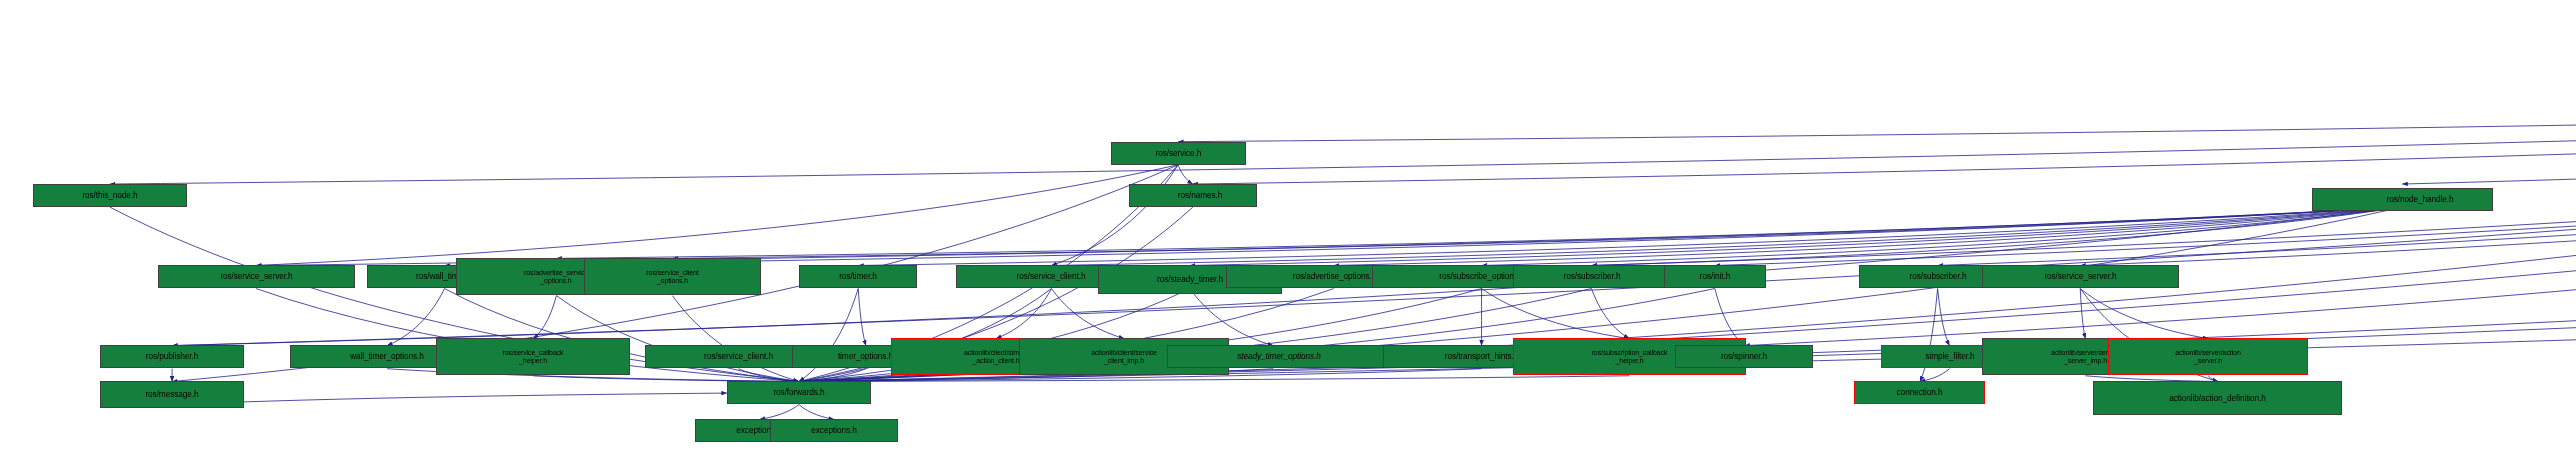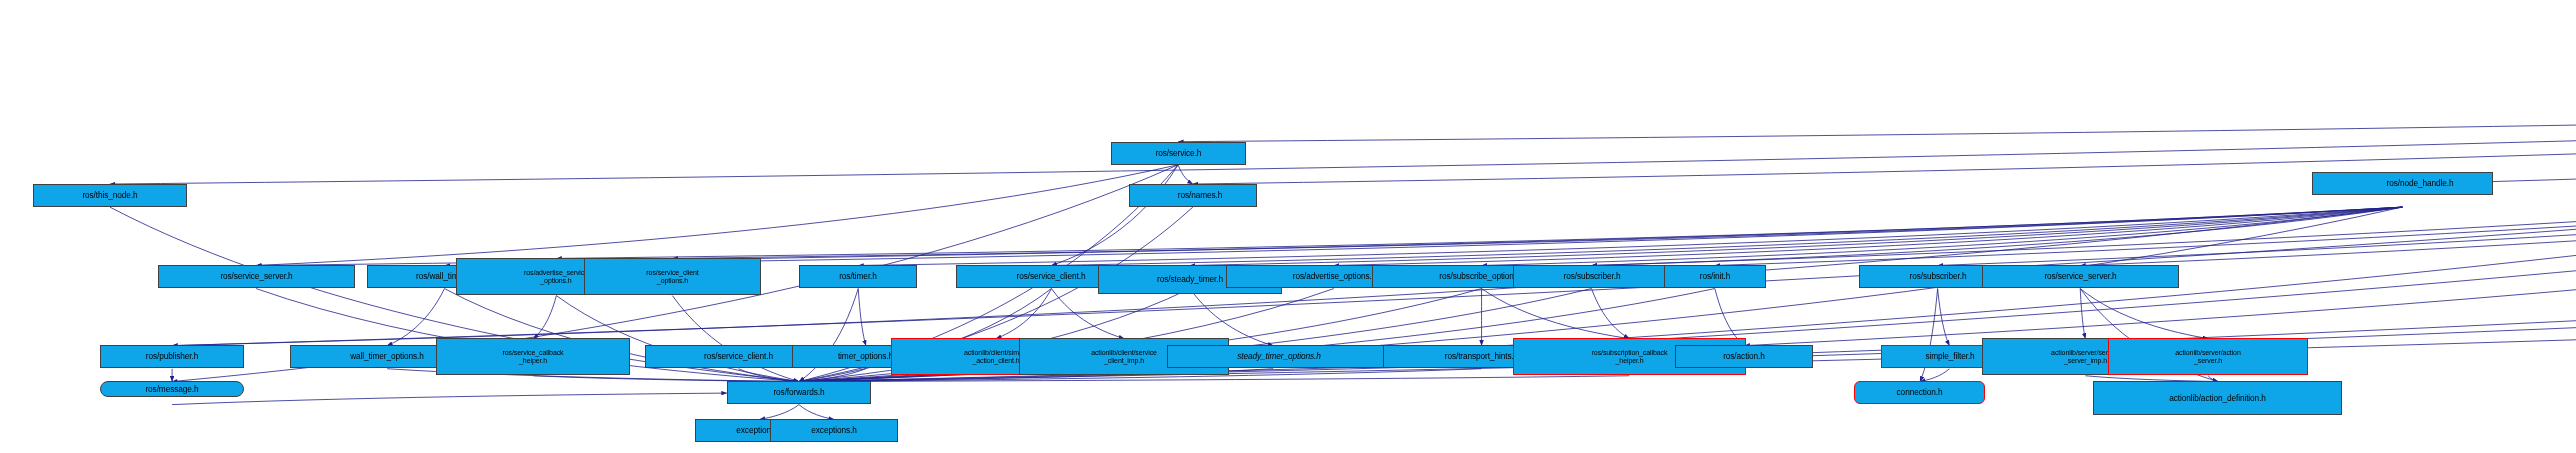--- a/index.html
+++ b/index.html
@@ -23,21 +23,21 @@
     height: 454px;
     pointer-events: none;
   }
   .node {
     position: absolute;
     box-sizing: border-box;
     display: flex;
     align-items: center;
     justify-content: center;
     text-align: center;
-    background: #0ea5e9;
+    background: #15803d;
     border: 0.6px solid #404040;
     color: #000000;
     font-size: 7.4px;
     line-height: 1.08;
     padding: 0.6px 1.9px;
     white-space: pre-line;
     letter-spacing: -0.1px;
     z-index: 5;
   }
   .node.hdr {
@@ -146,21 +146,21 @@
         <path d="M268.5,631 C528.15,619.84 891.66,615.16 1134,613" marker-end="url(#arrow)"></path>
         <path d="M8096.5,323 C6041.5,491.64 3164.5,562.36 1246.5,595" marker-end="url(#arrow)"></path>
         <path d="M6456.5,323 C4893.5,491.64 2705.3,562.36 1246.5,595" marker-end="url(#arrow)"></path>
         <path d="M6758.5,334 C5104.9,495.82 2789.86,563.6800000000001 1246.5,595" marker-end="url(#arrow)"></path>
         <path d="M5335,203 C4108.45,446.03999999999996 2391.28,547.96 1246.5,595" marker-end="url(#arrow)"></path>
       </g>
   </svg>
   <div id="node-layer">
       <div class="node hdr" style="left: 1111px; top: 142px; width: 135px; height: 23px;">ros/service.h</div>
       <div class="node hdr" style="left: 1129px; top: 184px; width: 128px; height: 23px; padding-left: 16px;">ros/names.h</div>
-      <div class="node hdr" style="left: 2312px; top: 172px; width: 181px; height: 23px; padding-left: 37px;">ros/node_handle.h</div>
+      <div class="node hdr" style="left: 2312px; top: 188px; width: 181px; height: 23px; padding-left: 37px;">ros/node_handle.h</div>
       <div class="node hdr" style="left: 33px; top: 184px; width: 154px; height: 23px;">ros/this_node.h</div>
       <div class="node hdr" style="left: 158px; top: 265px; width: 197px; height: 23px;">ros/service_server.h</div>
       <div class="node hdr" style="left: 367px; top: 265px; width: 154px; height: 23px;">ros/wall_timer.h</div>
       <div class="node hdr tall" style="left: 456px; top: 258px; width: 200px; height: 37px;">ros/advertise_service
 _options.h</div>
       <div class="node hdr tall" style="left: 584px; top: 258px; width: 177px; height: 37px;">ros/service_client
 _options.h</div>
       <div class="node hdr" style="left: 799px; top: 265px; width: 118px; height: 23px;">ros/timer.h</div>
       <div class="node hdr" style="left: 956px; top: 265px; width: 190px; height: 23px;">ros/service_client.h</div>
       <div class="node hdr" style="left: 1098px; top: 265px; width: 184px; height: 29px;">ros/steady_timer.h</div>
@@ -177,27 +177,27 @@
       <div class="node hdr" style="left: 645px; top: 345px; width: 187px; height: 23px;">ros/service_client.h</div>
       <div class="node hdr" style="left: 792px; top: 345px; width: 147px; height: 23px;">timer_options.h</div>
       <div class="node hdr red tall" style="left: 891px; top: 338px; width: 210px; height: 37px;">actionlib/client/simple
 _action_client.h</div>
       <div class="node hdr tall" style="left: 1019px; top: 338px; width: 210px; height: 37px;">actionlib/client/service
 _client_imp.h</div>
       <div class="node hdr" style="left: 1167px; top: 345px; width: 224px; height: 23px; font-style: italic;">steady_timer_options.h</div>
       <div class="node hdr" style="left: 1383px; top: 345px; width: 197px; height: 23px;">ros/transport_hints.h</div>
       <div class="node hdr red tall" style="left: 1513px; top: 338px; width: 233px; height: 37px;">ros/subscription_callback
 _helper.h</div>
-      <div class="node hdr" style="left: 1675px; top: 345px; width: 138px; height: 23px;">ros/action.h</div>
+      <div class="node hdr" style="left: 1675px; top: 345px; width: 138px; height: 23px;">ros/spinner.h</div>
       <div class="node hdr red" style="left: 1881px; top: 345px; width: 138px; height: 23px;">simple_filter.h</div>
       <div class="node hdr tall" style="left: 1982px; top: 338px; width: 207px; height: 37px;">actionlib/server/service
 _server_imp.h</div>
       <div class="node hdr red tall" style="left: 2108px; top: 338px; width: 200px; height: 37px;">actionlib/server/action
 _server.h</div>
       <div class="node hdr" style="left: 727px; top: 381px; width: 144px; height: 23px;">ros/forwards.h</div>
-      <div class="node hdr" style="left: 100px; top: 381px; width: 144px; height: 16px; border-radius: 11px;">ros/message.h</div>
-      <div class="node hdr red" style="left: 1854px; top: 381px; width: 131px; height: 23px; border-radius: 6px;">connection.h</div>
+      <div class="node hdr" style="left: 100px; top: 381px; width: 144px; height: 27px;">ros/message.h</div>
+      <div class="node hdr red" style="left: 1854px; top: 381px; width: 131px; height: 23px;">connection.h</div>
       <div class="node hdr" style="left: 2093px; top: 381px; width: 249px; height: 34px;">actionlib/action_definition.h</div>
       <div class="node hdr" style="left: 695px; top: 419px; width: 128px; height: 23px;">exceptions.h</div>
       <div class="node hdr" style="left: 770px; top: 419px; width: 128px; height: 23px;">exceptions.h</div>
     </div>
 </div>
 
 
 </body></html>

